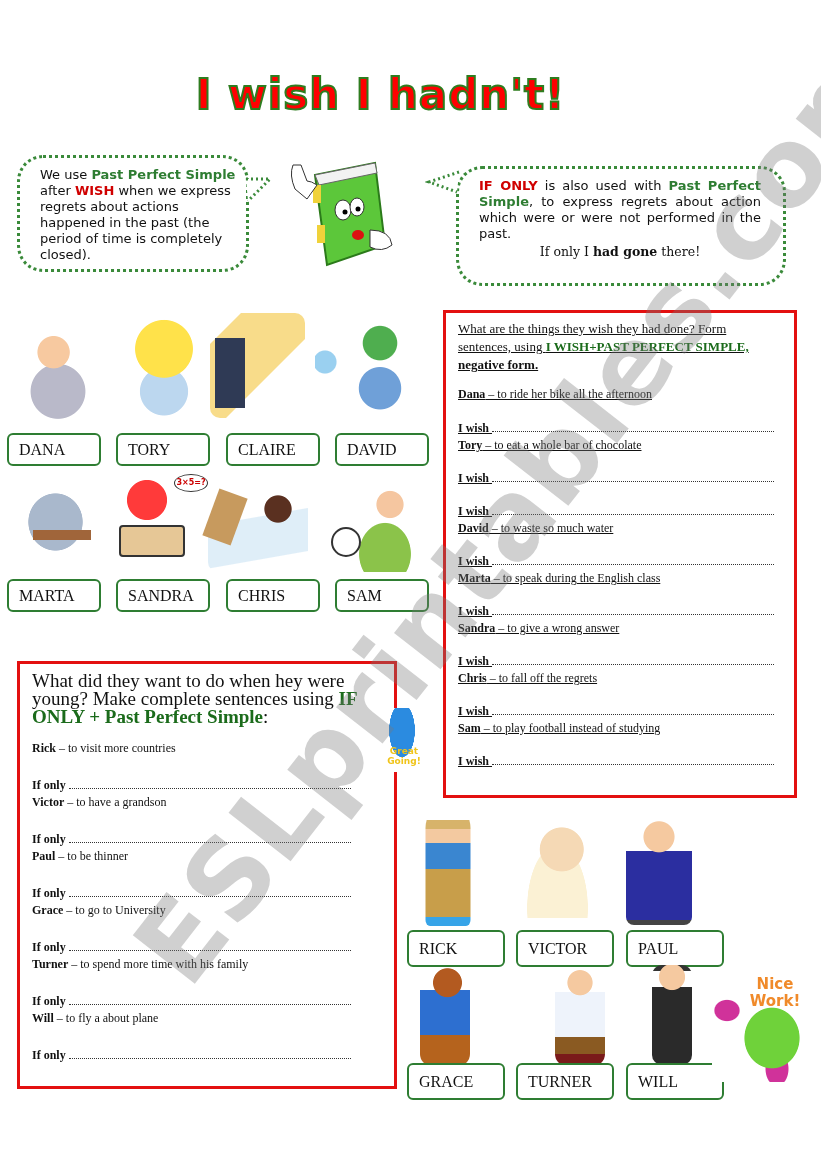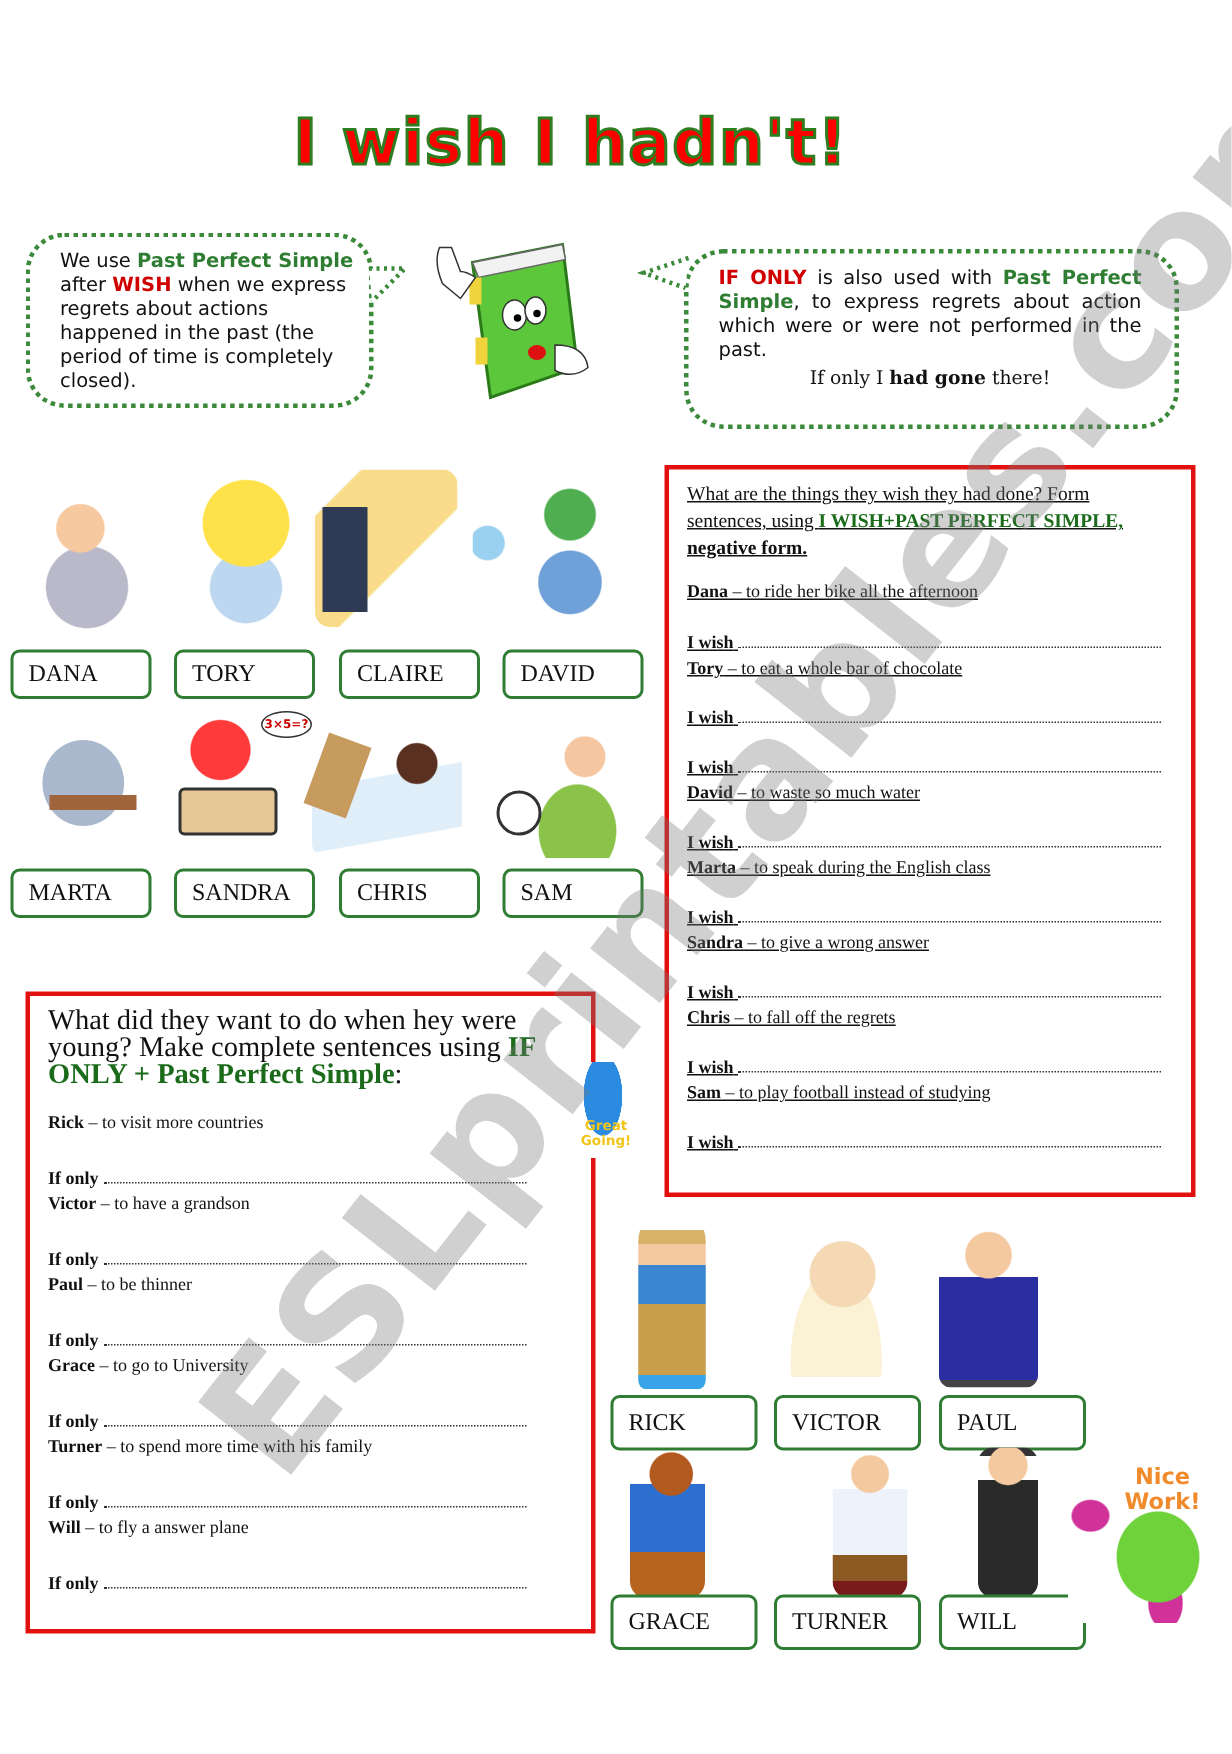--- a/index.html
+++ b/index.html
@@ -132,21 +132,21 @@
     <div class="item"><b>Rick</b><span> – to visit more countries</span></div>
     <div class="item" style="margin-top:20px;"><b>If only</b> <span class="dots" style="width:282px;"></span></div>
     <div class="item"><b>Victor</b><span> – to have a grandson</span></div>
     <div class="item" style="margin-top:20px;"><b>If only</b> <span class="dots" style="width:282px;"></span></div>
     <div class="item"><b>Paul</b><span> – to be thinner</span></div>
     <div class="item" style="margin-top:20px;"><b>If only</b> <span class="dots" style="width:282px;"></span></div>
     <div class="item"><b>Grace</b><span> – to go to University</span></div>
     <div class="item" style="margin-top:20px;"><b>If only</b> <span class="dots" style="width:282px;"></span></div>
     <div class="item"><b>Turner</b><span> – to spend more time with his family</span></div>
     <div class="item" style="margin-top:20px;"><b>If only</b> <span class="dots" style="width:282px;"></span></div>
-    <div class="item"><b>Will</b><span> – to fly a answer plane</span></div>
+    <div class="item"><b>Will</b><span> – to fly a about plane</span></div>
     <div class="item" style="margin-top:20px;"><b>If only</b> <span class="dots" style="width:282px;"></span></div>
   </div>
 </div>
 
 <div class="abs" style="left:382px; top:672px; width:40px; height:64px; background:radial-gradient(ellipse at 50% 35%, #2b8be0 0 45%, transparent 46%), #fff;margin-top:36px;">
   <div style="position:absolute;left:0;top:38px;width:44px;font-family:'DejaVu Sans',sans-serif;font-size:9px;font-weight:bold;color:#f0c419;text-align:center;line-height:10px;">Great Going!</div>
 </div>
 
 <div class="abs" style="left:418px; top:808px; width:60px; height:118px; background:linear-gradient(#fff 0 10%, #d7b36a 10% 18%, #f3c9a0 18% 30%, #3a86d0 30% 52%, #c89e4a 52% 92%, #37a4e8 92%); border-radius:20px 20px 6px 6px; transform:scale(0.75,1);"></div>
 <div class="abs" style="left:515px; top:820px; width:85px; height:98px; background:radial-gradient(circle at 55% 30%, #f5d9b5 0 26%, transparent 27%), radial-gradient(ellipse at 50% 90%, #fbf1d4 0 50%, transparent 51%), #fff;"></div>

